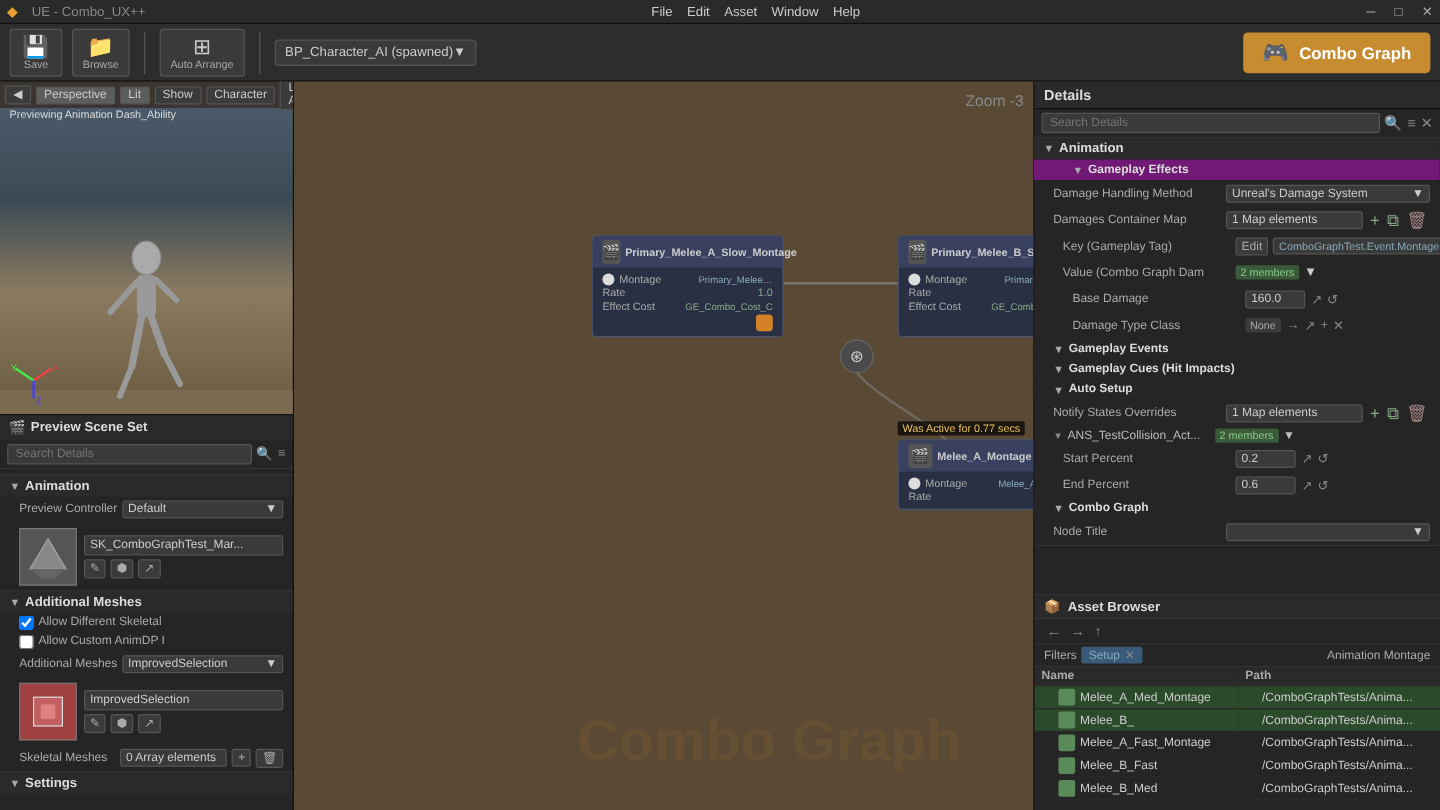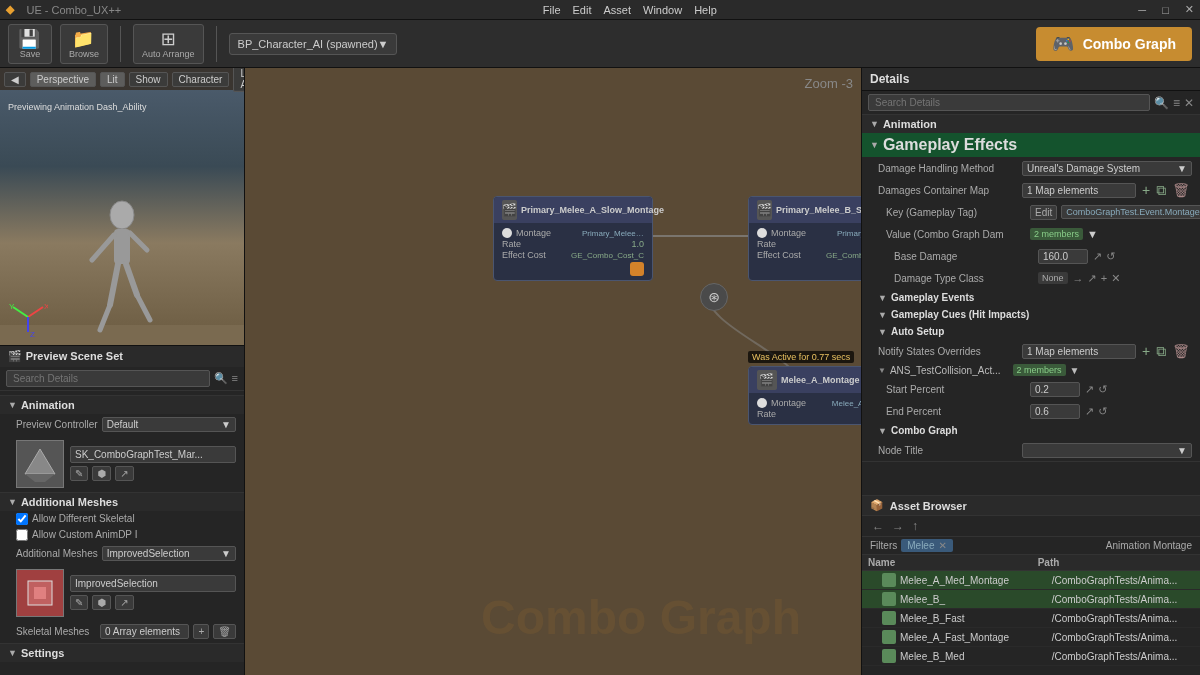--- a/index.html
+++ b/index.html
@@ -174,21 +174,21 @@
     <div id="viewport" style="height:240px;position:relative;">
       <div id="viewport-toolbar">
         <button class="vp-btn">◀</button>
         <button class="vp-btn active">Perspective</button>
         <button class="vp-btn active">Lit</button>
         <button class="vp-btn">Show</button>
         <button class="vp-btn">Character</button>
         <button class="vp-btn">LOD Auto</button>
       </div>
       <div id="viewport-preview">
-        <div style="position:absolute;top:12px;left:8px;color:#ddd;font-size:9px;">Previewing Animation Dash_Ability</div>
+        <div style="position:absolute;top:0;left:8px;color:#ddd;font-size:9px;">Previewing Animation Dash_Ability</div>
         <div class="ground-plane"></div>
 
         <svg class="char-svg" width="80" height="150" viewBox="0 0 80 150">
 
           <ellipse cx="40" cy="20" rx="12" ry="14" fill="#aaa" stroke="#888" stroke-width="1"></ellipse>
           <rect x="32" y="34" width="16" height="35" rx="4" fill="#999"></rect>
           <line x1="32" y1="40" x2="10" y2="65" stroke="#999" stroke-width="5" stroke-linecap="round"></line>
           <line x1="48" y1="38" x2="65" y2="55" stroke="#999" stroke-width="5" stroke-linecap="round"></line>
           <line x1="36" y1="69" x2="28" y2="110" stroke="#999" stroke-width="6" stroke-linecap="round"></line>
           <line x1="44" y1="69" x2="55" y2="100" stroke="#999" stroke-width="6" stroke-linecap="round"></line>
@@ -399,21 +399,21 @@
       <span style="color:#888;font-size:12px;">🔍</span>
       <span style="color:#888;cursor:pointer;font-size:12px;">≡</span>
       <span style="color:#888;cursor:pointer;font-size:12px;">✕</span>
     </div>
 
     <div id="details-content">
 
       <div class="detail-section">
         <div class="detail-section-header">Animation</div>
 
-        <div class="detail-section-header" style="padding-left:8px;font-size:16px;background:#14532d;">Gameplay Effects</div>
+        <div class="detail-section-header" style="padding-left:32px;font-size:10px;background:#701a75;">Gameplay Effects</div>
 
         <div class="detail-row">
           <span class="detail-label">Damage Handling Method</span>
           <div class="detail-value">
             <span>Unreal's Damage System</span>
             <span>▼</span>
           </div>
         </div>
 
         <div class="detail-row">
@@ -523,21 +523,21 @@
       </div>
       <div id="asset-nav">
         <button class="nav-btn">←</button>
         <button class="nav-btn">→</button>
         <button class="nav-btn">↑</button>
         <span style="flex:1;"></span>
       </div>
       <div id="asset-filters">
         <span id="filter-label">Filters</span>
         <div id="filter-value">
-          <span>Melee</span>
+          <span>Setup</span>
           <span id="filter-close">✕</span>
         </div>
         <span style="flex:1;"></span>
         <span style="color:#aaa;font-size:10px;">Animation Montage</span>
       </div>
       <div id="asset-table">
         <table>
           <thead>
             <tr>
               <th>Name</th>
@@ -560,30 +560,30 @@
         <span class="asset-icon montage"></span>
         <span>Melee_B_</span>
       </div>
     </td>
     <td style="background:#2a4a2a;">/ComboGraphTests/Anima...</td>
   </tr>
               <tr class="asset-row">
     <td style="">
       <div class="asset-name">
         <span class="asset-icon montage"></span>
-        <span>Melee_B_Fast</span>
+        <span>Melee_A_Fast_Montage</span>
       </div>
     </td>
     <td style="">/ComboGraphTests/Anima...</td>
   </tr>
               <tr class="asset-row">
     <td style="">
       <div class="asset-name">
         <span class="asset-icon montage"></span>
-        <span>Melee_A_Fast_Montage</span>
+        <span>Melee_B_Fast</span>
       </div>
     </td>
     <td style="">/ComboGraphTests/Anima...</td>
   </tr>
               <tr class="asset-row">
     <td style="">
       <div class="asset-name">
         <span class="asset-icon montage"></span>
         <span>Melee_B_Med</span>
       </div>

